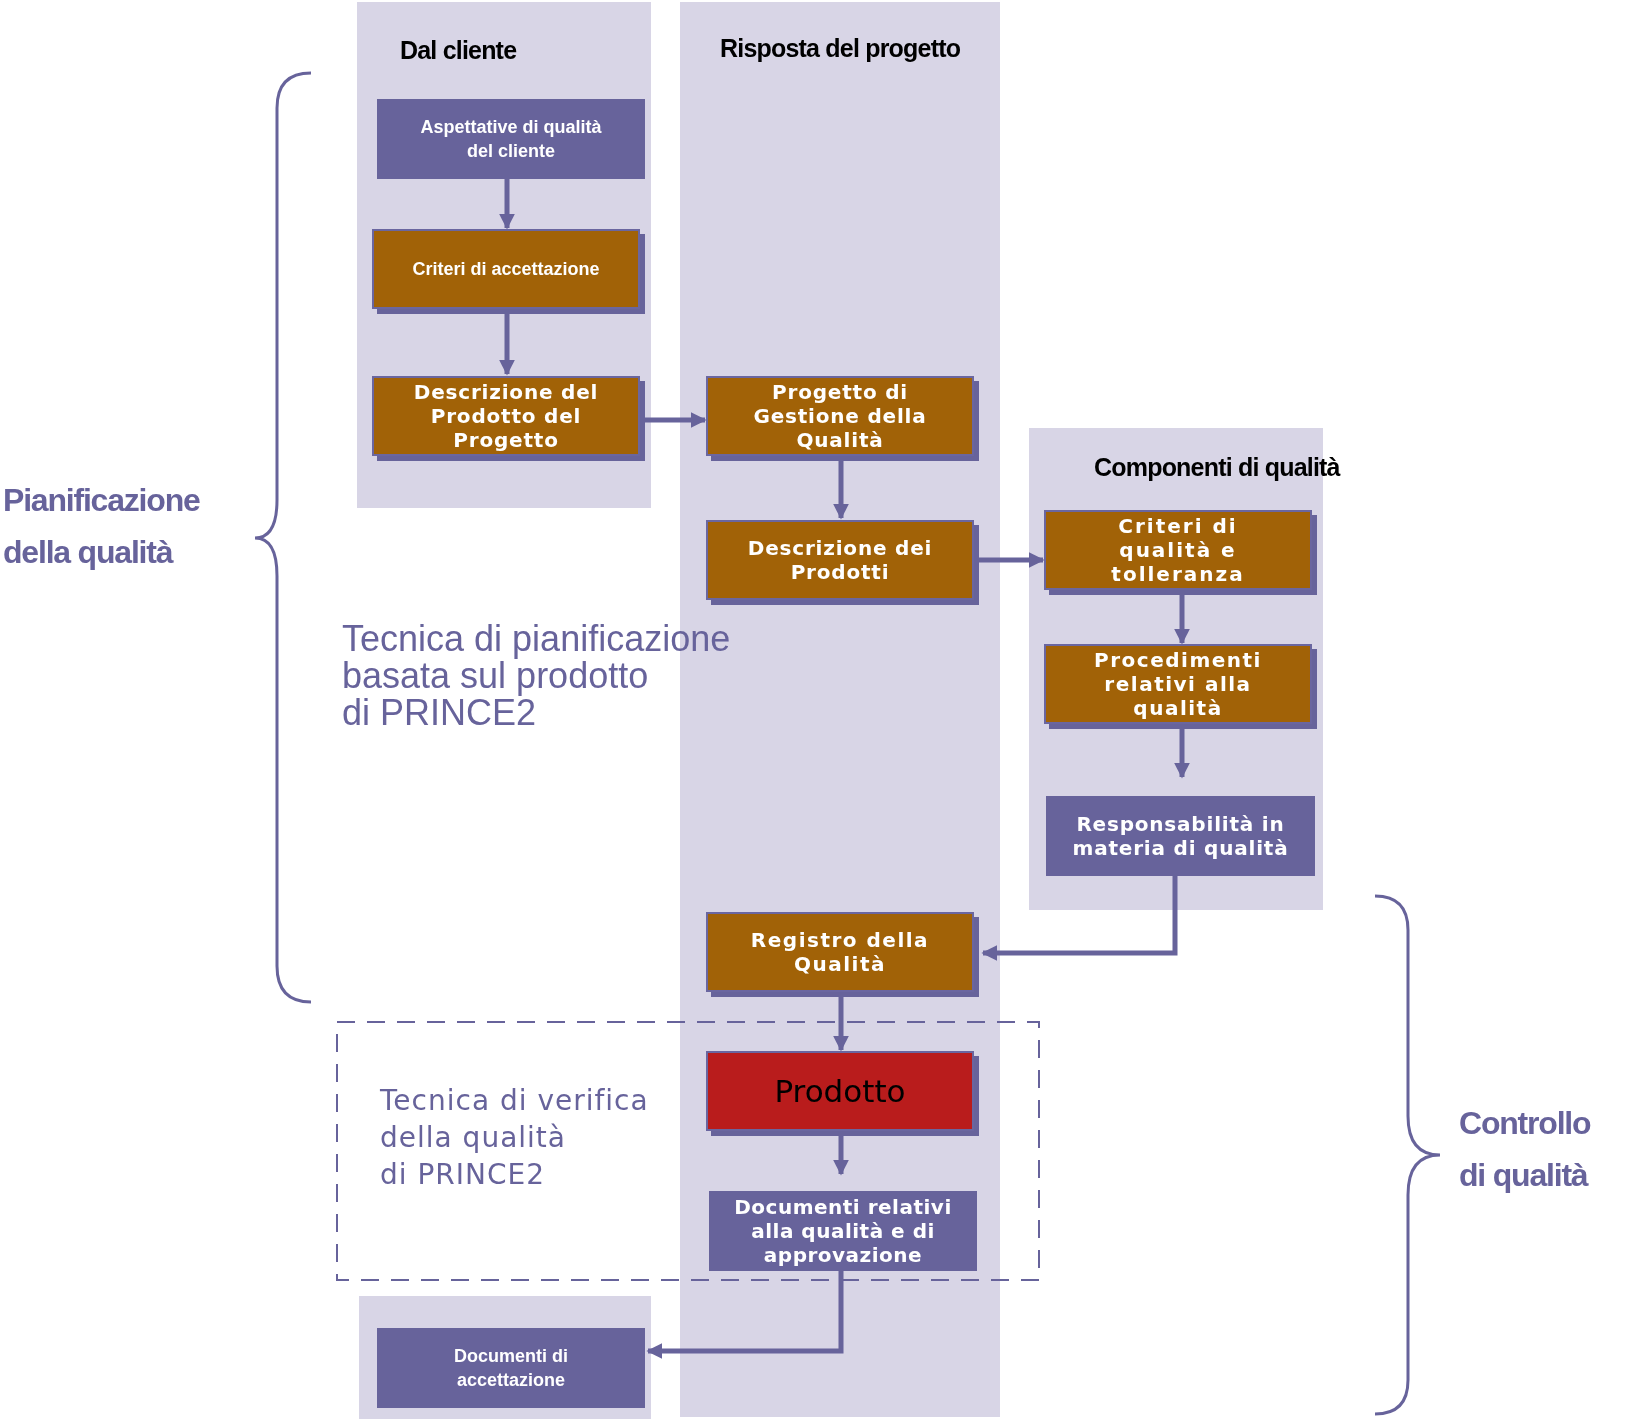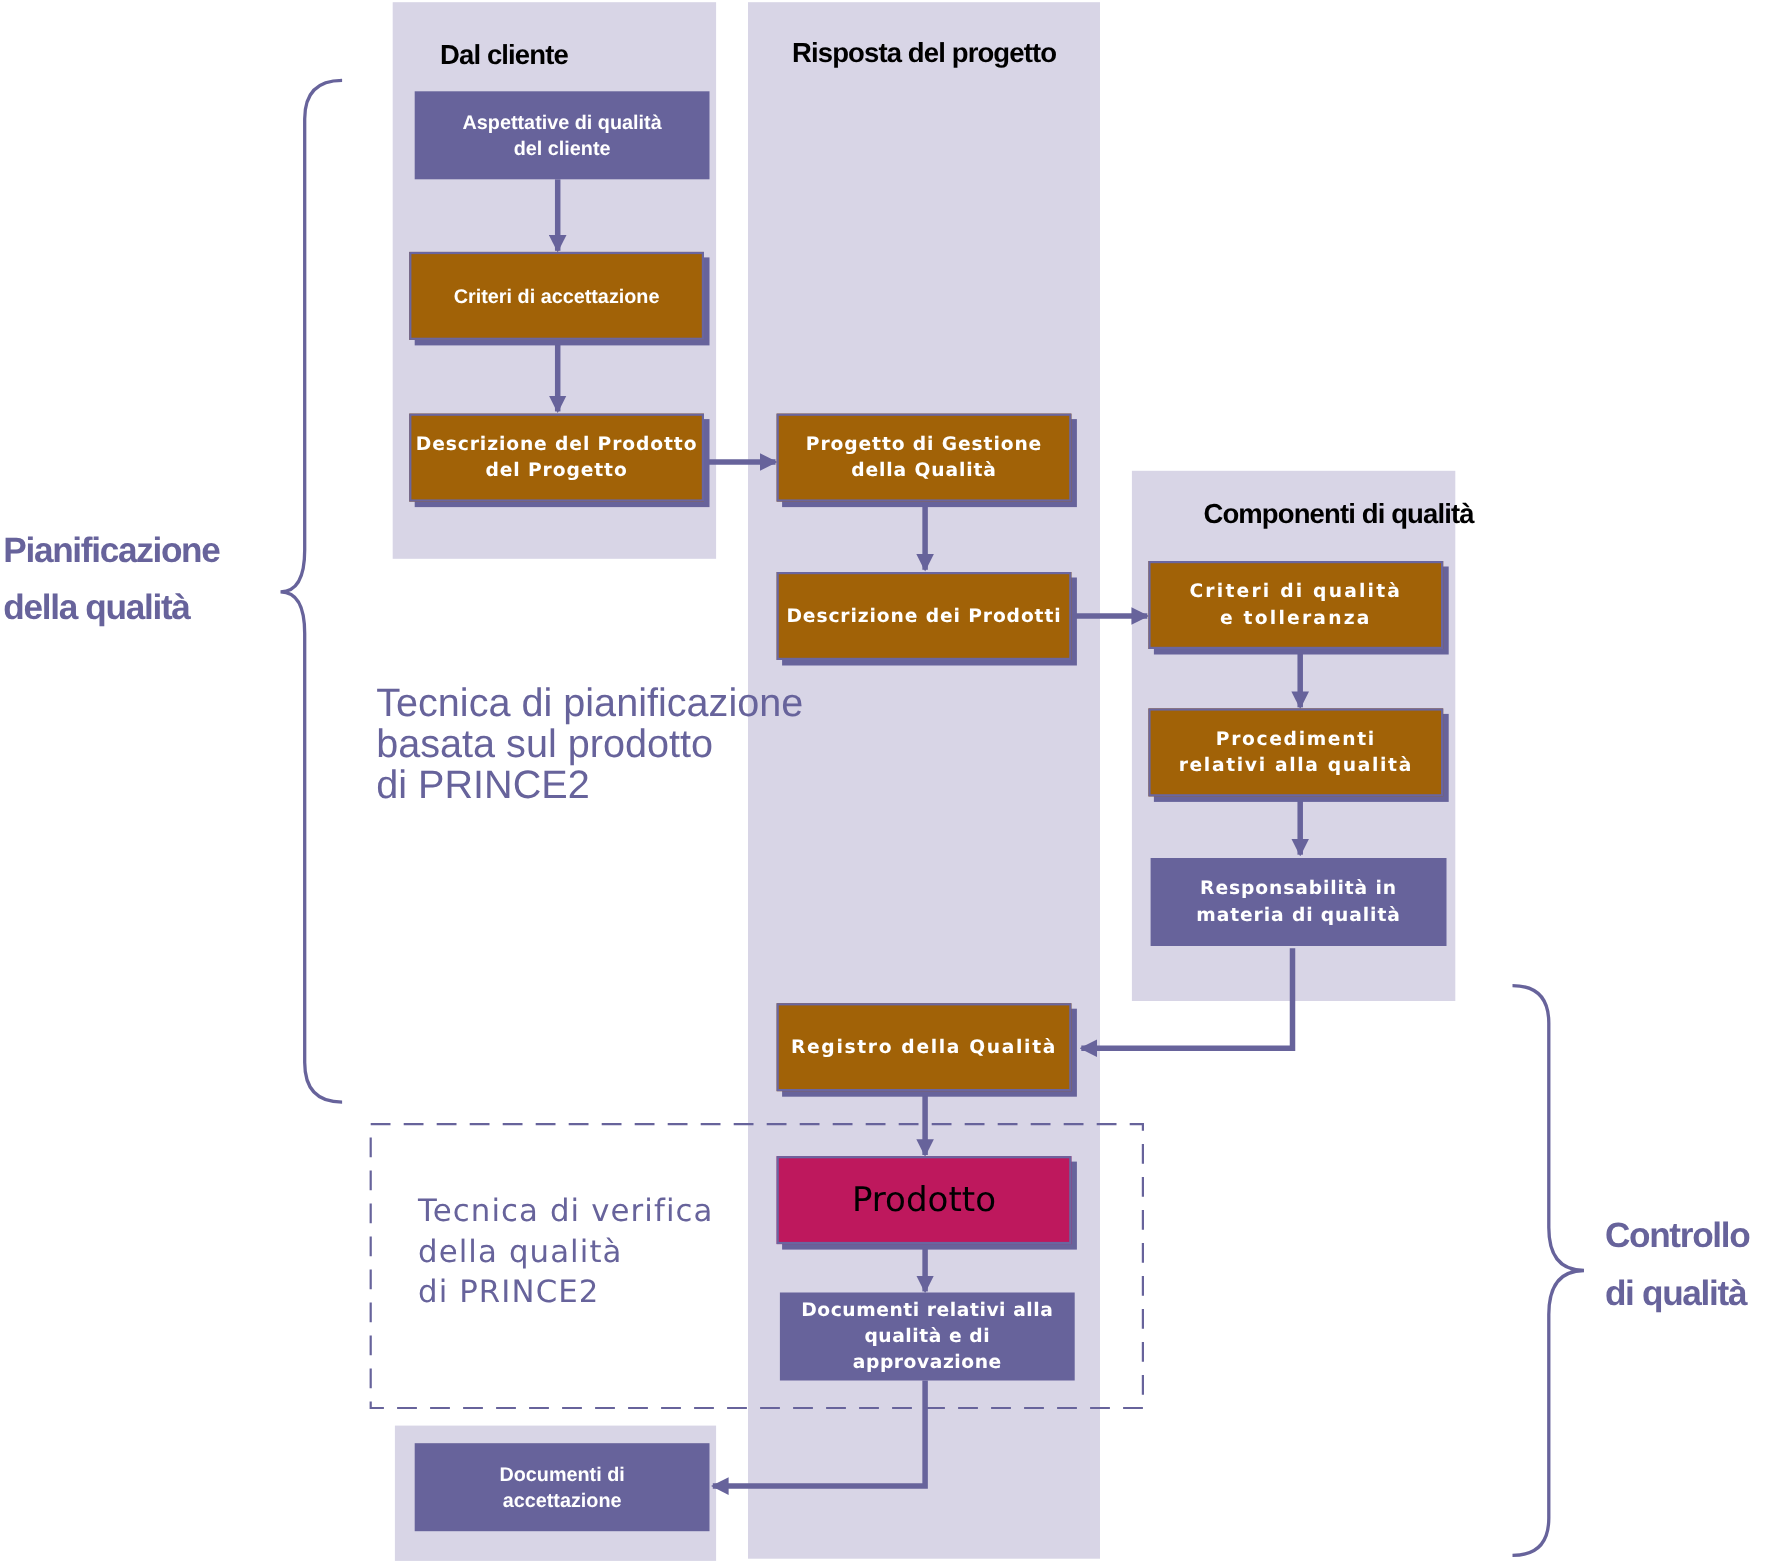--- a/index.html
+++ b/index.html
@@ -3,24 +3,24 @@
 <meta charset="utf-8">
 <style>
   html, body { margin: 0; padding: 0; background: #ffffff; }
   body { width: 1629px; height: 1419px; position: relative; overflow: hidden;
          font-family: "DejaVu Sans", "Liberation Sans", sans-serif; }
   .lane { position: absolute; background: #d8d5e6; }
   .lane-title { position: absolute; font-family: "Liberation Sans", sans-serif; font-weight: bold;
                 color: #000; font-size: 25px; letter-spacing: -0.8px; white-space: nowrap; }
   .box { position: absolute; box-sizing: border-box; display: flex; align-items: center;
          justify-content: center; text-align: center; color: #ffffff; font-weight: bold;
-         font-size: 17px; line-height: 24px; letter-spacing: 0.8px; }
+         font-size: 20px; line-height: 24px; letter-spacing: 0.8px; }
   .box.light { background: #a16207; border: 2px solid #6a66a0; box-shadow: 5px 5px 0 #67639b; }
-  .box.dark  { background: #67639b; }
-  .box.white { background: #be185d; border: 2px solid #6a66a0; box-shadow: 5px 5px 0 #67639b;
+  .box.dark  { background: #67639b; margin-top: 16px; }
+  .box.white { background: #b91c1c; border: 2px solid #6a66a0; box-shadow: 5px 5px 0 #67639b;
                color: #000; font-weight: normal; font-size: 31px; letter-spacing: 0; }
   .box.tight { letter-spacing: 0; font-family: "Liberation Sans", sans-serif; font-size: 18px; }
   .label { position: absolute; color: #67639b; white-space: pre; }
   .side-label { font-family: "Liberation Sans", sans-serif; font-weight: bold; font-size: 32px;
                 line-height: 52px; letter-spacing: -1.2px; }
   .tech-label { font-family: "Liberation Sans", sans-serif; font-size: 36px; line-height: 37px; }
   .tech-label2 { font-family: "DejaVu Sans", sans-serif; font-size: 28px; line-height: 37px; letter-spacing: 1px; }
   svg.overlay { position: absolute; left: 0; top: 0; pointer-events: none; }
 </style>
 </head>

